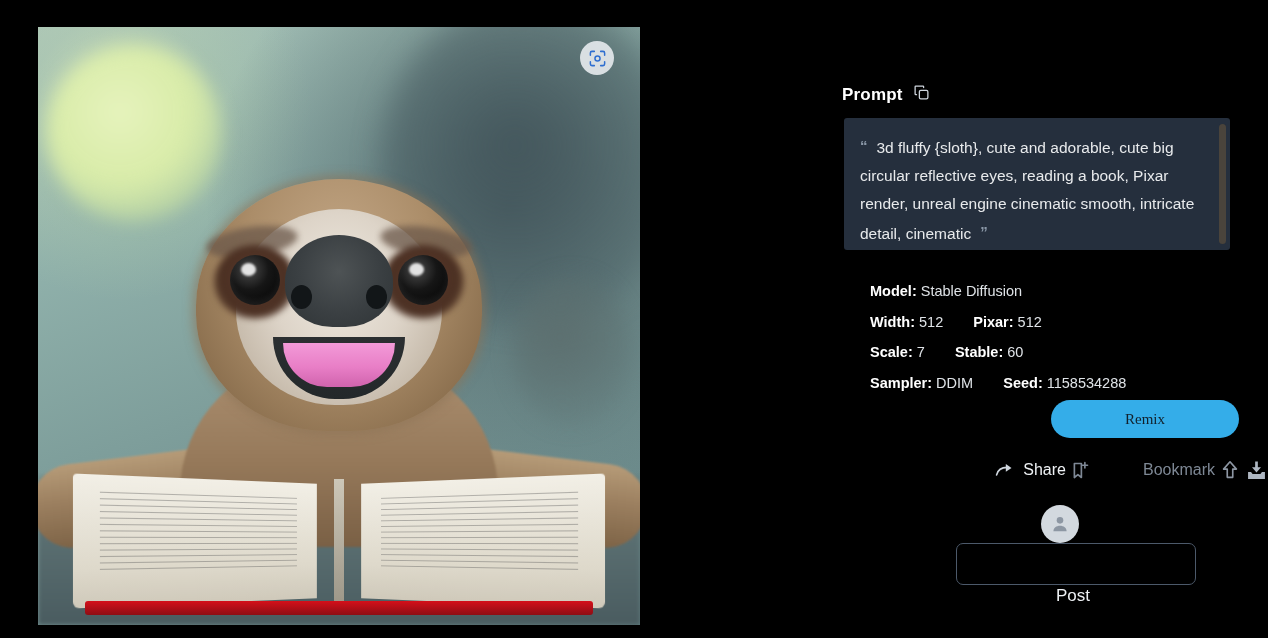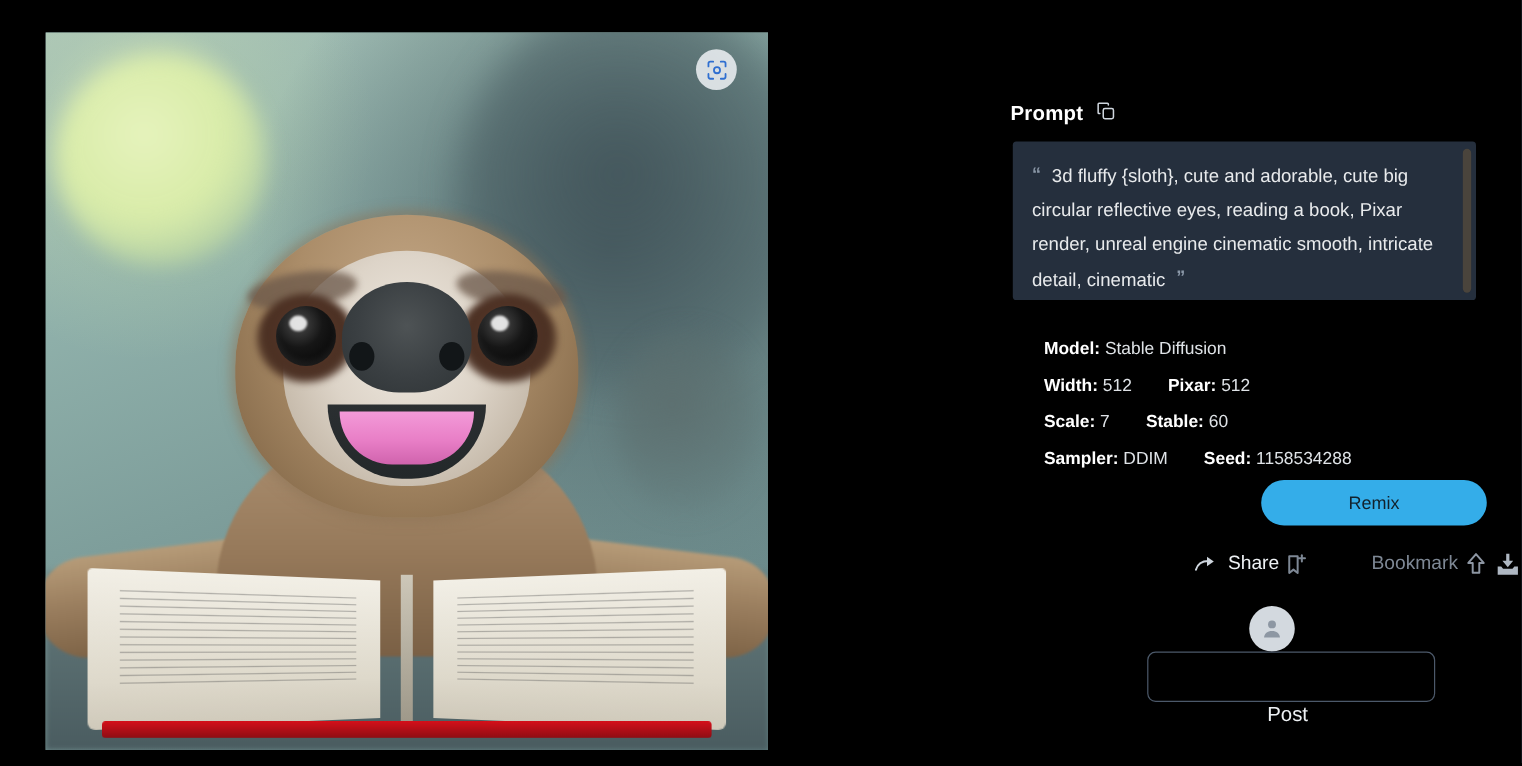--- a/index.html
+++ b/index.html
@@ -203,21 +203,21 @@
 
   .meta { position: absolute; left: 2px; top: 276px; width: 400px; }
   .meta-row { font-size: 14.5px; color: #dfe3e7; line-height: 30.5px; white-space: nowrap; margin-left: 26px; }
   .meta-row b { color: #ffffff; font-weight: bold; }
   .meta-gap { display: inline-block; width: 22px; }
 
   .remix-btn {
     position: absolute; left: 209px; top: 400px;
     width: 188px; height: 38px; border-radius: 19px;
     background: #34ade9; border: none;
-    color: #12212c; font-size: 15px; font-family: Liberation Sans, sans-serif;
+    color: #12212c; font-size: 15px; font-family: Liberation Serif, serif;
     cursor: pointer;
   }
 
   .action-bar {
     position: absolute; left: 80px; top: 450px;
     width: 346px; height: 40px;
     display: flex; align-items: center; justify-content: flex-end; gap: 4px;
   }
   .act { display: flex; align-items: center; gap: 8px; cursor: pointer; }
   .act .txt { font-size: 16px; color: #eef1f4; }

